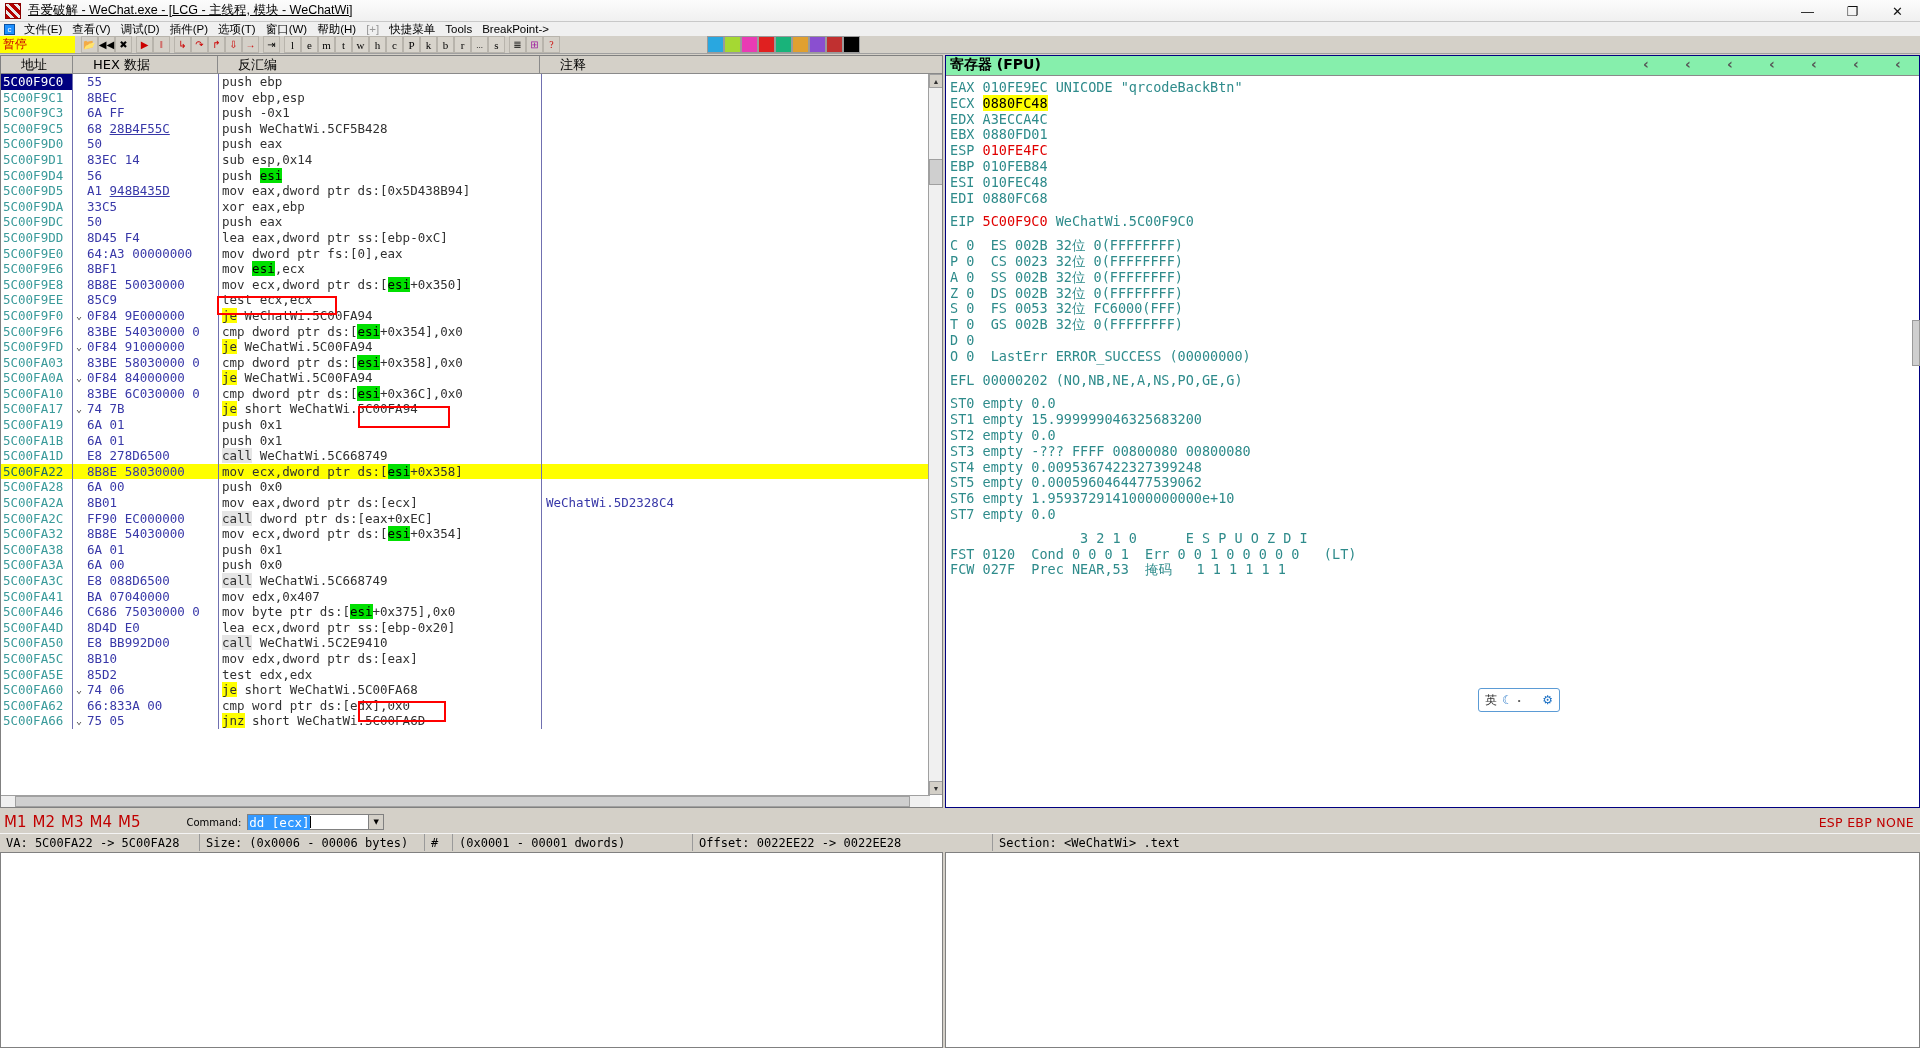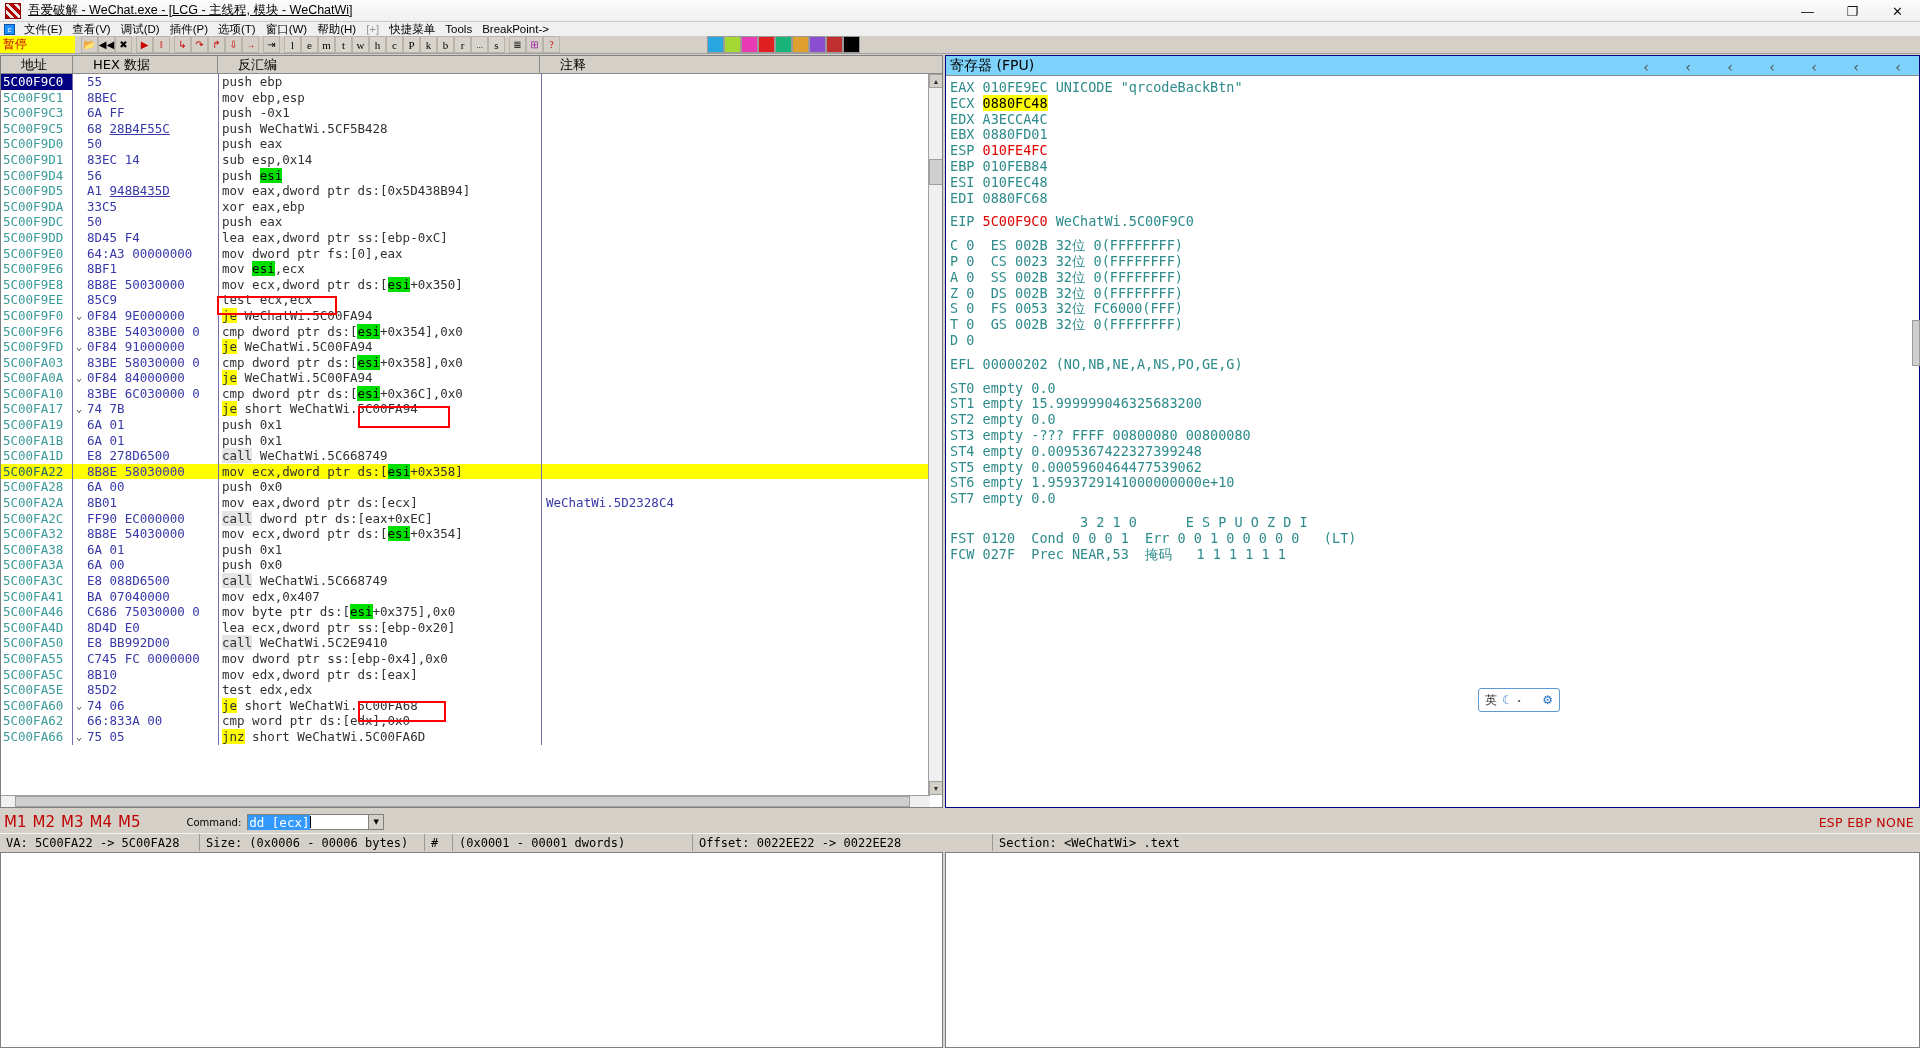--- a/index.html
+++ b/index.html
@@ -131,23 +131,24 @@
   }
   .hsb-thumb { position:absolute; left:14px; top:0; width:895px; height:11px;
                background:#cfcfcf; border:1px solid #a0a0a0;}
 
   
   .reg-panel {
     position:absolute; left:945px; top:55px; width:975px; height:753px;
     background:#fff; border:1px solid #000080; overflow:hidden;
   }
   .reg-header {
-    height:20px; background:#7dd3fc; border-bottom:1px solid #8a8a8a;
-    display:flex; align-items:flex-end; font-size:14px; padding-left:4px;
+    height:20px; background:#86efac; border-bottom:1px solid #8a8a8a;
+    display:flex; align-items:flex-start; font-size:14px; padding-left:4px;
     font-family:"DejaVu Sans", sans-serif;
+    font-weight:bold;
   }
   .reg-nav { margin-left:auto; display:flex; }
   .reg-nav span { width:42px; text-align:center; color:#555; font-size:14px;}
   .reg-body {
     padding:4px 0 0 4px; font-family:"DejaVu Sans Mono", monospace;
     font-size:13.5px; color:#2e8b8b; line-height:15.8px;
   }
   .rline { white-space:pre; }
   .r-name { color:#2e8b8b; }
   .r-val-red { color:#e00000; }
@@ -591,28 +592,20 @@
         </div>
         <div class="drow">
           <div class="c-addr">5C00FA50</div>
           <div class="c-arrow"></div>
           <div class="c-hex">E8 BB992D00</div>
           <div class="c-sep"></div>
           <div class="c-asm"><span class="mn-call">call</span> WeChatWi.5C2E9410</div>
           <div class="c-cmt"></div>
         </div>
         <div class="drow">
-          <div class="c-addr">5C00FA55</div>
-          <div class="c-arrow"></div>
-          <div class="c-hex">C745 FC 0000000</div>
-          <div class="c-sep"></div>
-          <div class="c-asm">mov dword ptr ss:[ebp-0x4],0x0</div>
-          <div class="c-cmt"></div>
-        </div>
-        <div class="drow">
           <div class="c-addr">5C00FA5C</div>
           <div class="c-arrow"></div>
           <div class="c-hex">8B10</div>
           <div class="c-sep"></div>
           <div class="c-asm">mov edx,dword ptr ds:[eax]</div>
           <div class="c-cmt"></div>
         </div>
         <div class="drow">
           <div class="c-addr">5C00FA5E</div>
           <div class="c-arrow"></div>
@@ -686,20 +679,21 @@
         <div class="r-gap"></div>
         <div class="rline"><span class="r-name">EIP</span> <span class="r-val-red">5C00F9C0</span> WeChatWi.5C00F9C0</div>
         <div class="r-gap"></div>
         <div class="rline">C 0  ES 002B 32位 0(FFFFFFFF)</div>
         <div class="rline">P 0  CS 0023 32位 0(FFFFFFFF)</div>
         <div class="rline">A 0  SS 002B 32位 0(FFFFFFFF)</div>
         <div class="rline">Z 0  DS 002B 32位 0(FFFFFFFF)</div>
         <div class="rline">S 0  FS 0053 32位 FC6000(FFF)</div>
         <div class="rline">T 0  GS 002B 32位 0(FFFFFFFF)</div>
         <div class="rline">D 0</div>
+        <div class="rline">O 0  LastErr ERROR_SUCCESS (00000000)</div>
         <div class="r-gap"></div>
         <div class="rline"><span class="r-name">EFL</span> 00000202 (NO,NB,NE,A,NS,PO,GE,G)</div>
         <div class="r-gap"></div>
         <div class="rline">ST0 empty 0.0</div>
         <div class="rline">ST1 empty 15.999999046325683200</div>
         <div class="rline">ST2 empty 0.0</div>
         <div class="rline">ST3 empty -??? FFFF 00800080 00800080</div>
         <div class="rline">ST4 empty 0.0095367422327399248</div>
         <div class="rline">ST5 empty 0.0005960464477539062</div>
         <div class="rline">ST6 empty 1.9593729141000000000e+10</div>

